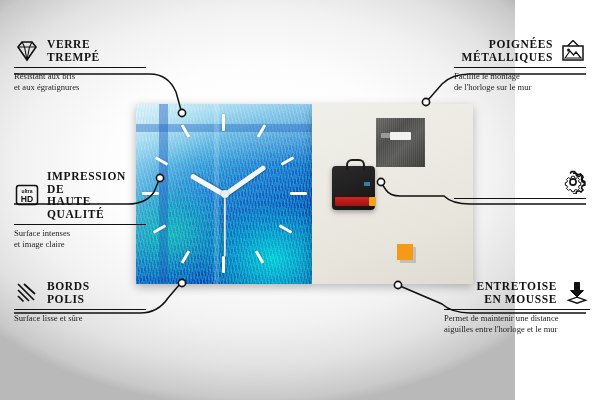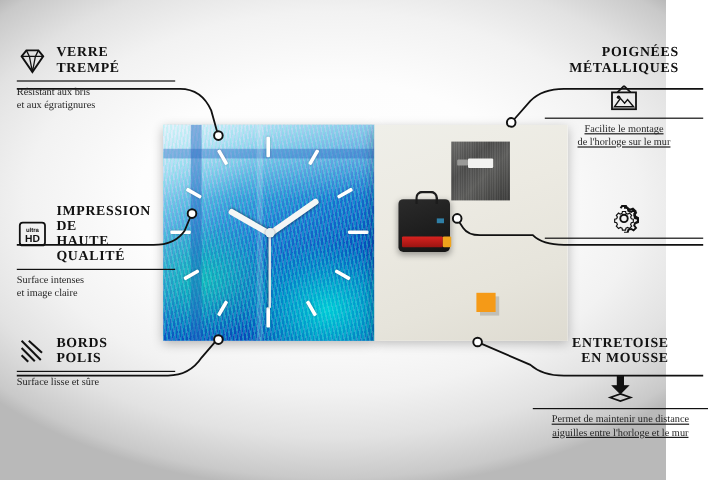--- a/index.html
+++ b/index.html
@@ -2,21 +2,21 @@
 <html><head>
 <meta charset="utf-8">
 <style>
   html,body{margin:0;padding:0;}
   body{
     width:600px;height:400px;overflow:hidden;
     font-family:"Liberation Serif", serif;
     background:#ffffff;
   }
   #stage{
-    position:relative;width:555px;height:400px;
+    position:relative;width:515px;height:400px;
     background:
       radial-gradient(ellipse 70% 60% at 50% 42%, #ffffff 0%, #fdfdfd 42%, #f2f2f2 66%, #e2e2e2 82%, #c9c9c9 96%, #b9b9b9 100%);
   }
 
   
   #product{position:absolute;left:136px;top:104px;width:337px;height:180px;}
 
   .clockface{
     position:absolute;left:0;top:0;width:176px;height:180px;
     background:
@@ -68,33 +68,33 @@
   .mech-dot{position:absolute;right:5px;top:16px;width:6px;height:4px;background:#2f7fa6;}
   .foam{position:absolute;left:85px;top:140px;width:16px;height:16px;background:#f59a17;box-shadow:3px 3px 0 rgba(150,150,145,.45);}
 
   
   #lines{position:absolute;left:0;top:0;width:600px;height:400px;pointer-events:none;}
 
   
   .callout{position:absolute;}
   .callout .row{display:flex;align-items:center;gap:7px;}
   .callout.left .row{justify-content:flex-start;}
-  .callout.right .row{justify-content:flex-end;flex-direction:column;}
+  .callout.right .row{justify-content:flex-end;}
   .ttl{
     font-family:"Liberation Serif", serif;
     font-weight:bold;font-size:11.5px;letter-spacing:.6px;color:#121212;
     line-height:12.5px;text-transform:uppercase;
   }
   .callout.right .ttl{text-align:right;}
   .rule{height:1.4px;background:#111;margin-top:4px;}
   .desc{
     font-family:"Liberation Serif", serif;
     font-size:8.6px;line-height:10.4px;color:#1d1d1d;margin-top:3px;
   }
-  .callout.right .desc{text-align:center;text-decoration:underline;}
+  .callout.right .desc{text-align:left;}
   .ico{flex:0 0 auto;width:26px;height:24px;display:block;}
   .ico svg{display:block;}
 </style>
 </head>
 <body>
 
 <div id="stage">
 
   <div id="product">
 

